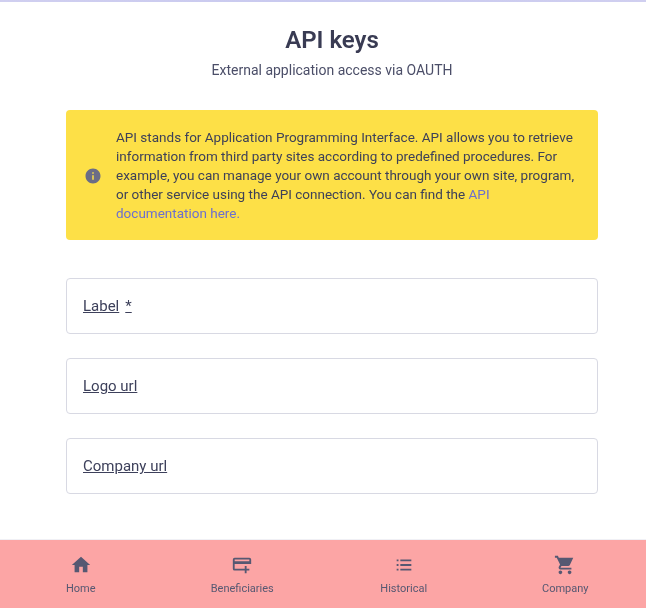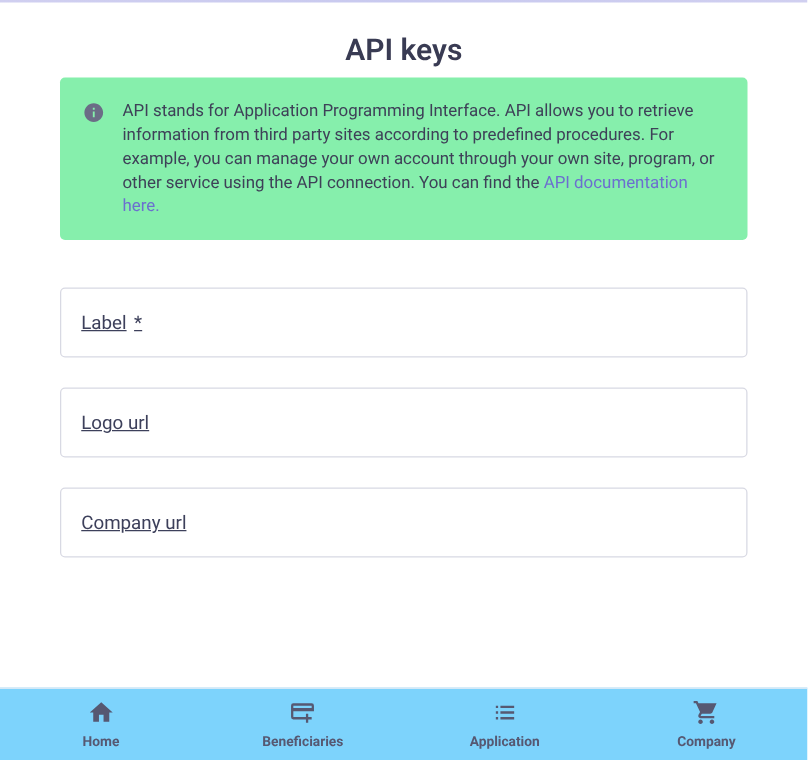--- a/index.html
+++ b/index.html
@@ -11,42 +11,43 @@
       color: #3a3d56;
       overflow: hidden;
       position: relative;
     }
     .top-gradient {
       height: 2px;
       width: 100%;
       background: linear-gradient(to right, #d0cff0, #c8c9ef, #d0cff0);
     }
     .page {
-      padding: 24px 48px 0 48px;
+      padding: 24px 48px 0 66px;
     }
     .page-title {
       text-align: center;
       font-size: 24px;
       font-weight: 600;
       color: #393b53;
       margin-bottom: 8px;
     }
     .page-subtitle {
       text-align: center;
       font-size: 14px;
       color: #4b4e68;
       margin-bottom: 32px;
     }
     .info-box {
-      background: #86efac;
+      background: #fde047;
       border-radius: 4px;
       padding: 18px 20px 18px 18px;
       display: flex;
       gap: 14px;
       margin-bottom: 38px;
+      align-items: center;
     }
     .info-icon {
       flex-shrink: 0;
       width: 18px;
       height: 18px;
       margin-top: 1px;
     }
     .info-icon svg { display: block; }
     .info-text {
       font-size: 13.5px;
@@ -74,27 +75,26 @@
       color: #3d405b;
     }
     .required {
       color: #3d405b;
     }
     .bottom-nav {
       position: absolute;
       bottom: 0;
       left: 0;
       right: 0;
-      height: 58px;
-      background: #7dd3fc;
+      height: 69px;
+      background: #fca5a5;
       display: flex;
       justify-content: space-around;
       align-items: center;
       border-top: 1px solid #f0f0f5;
-      font-weight: bold;
     }
     .nav-item {
       display: flex;
       flex-direction: column;
       align-items: center;
       gap: 2px;
       cursor: pointer;
       color: #6b6d84;
       flex: 1;
     }
@@ -109,20 +109,21 @@
     }
   </style>
 </head>
 <body>
 
 <div class="top-gradient"></div>
 
 <div class="page">
 
   <h1 class="page-title">API keys</h1>
+  <div class="page-subtitle">External application access via OAUTH</div>
 
   <div class="info-box">
     <span class="info-icon">
       <svg viewBox="0 0 24 24" width="18" height="18" fill="#6b6d86">
         <path d="M12 2C6.48 2 2 6.48 2 12s4.48 10 10 10 10-4.48 10-10S17.52 2 12 2zm1 15h-2v-6h2v6zm0-8h-2V7h2v2z"></path>
       </svg>
     </span>
     <div class="info-text">
       <span>API stands for Application Programming Interface. API allows you to retrieve information from third party sites according to predefined procedures. For example, you can manage your own account through your own site, program, or other service using the API connection. You can find the </span><a href="#">API documentation here.</a>
     </div>
@@ -160,21 +161,21 @@
         </svg>
     </span>
     <span class="nav-label">Beneficiaries</span>
   </div>
   <div class="nav-item">
     <span>
       <svg viewBox="0 0 24 24">
           <path d="M4 6h2v2H4V6zm4 0h12v2H8V6zm-4 5h2v2H4v-2zm4 0h12v2H8v-2zm-4 5h2v2H4v-2zm4 0h12v2H8v-2z"></path>
         </svg>
     </span>
-    <span class="nav-label">Application</span>
+    <span class="nav-label">Historical</span>
   </div>
   <div class="nav-item">
     <span>
       <svg viewBox="0 0 24 24">
           <path d="M7 18c-1.1 0-1.99.9-1.99 2S5.9 22 7 22s2-.9 2-2-.9-2-2-2zm10 0c-1.1 0-1.99.9-1.99 2S15.9 22 17 22s2-.9 2-2-.9-2-2-2zM7.17 14.75l.03-.12L8.1 13h7.45c.75 0 1.41-.41 1.75-1.03L21 4H5.21l-.94-2H1v2h2l3.6 7.59-1.35 2.44C4.52 15.37 5.48 17 7 17h12v-2H7.42c-.14 0-.25-.11-.25-.25z"></path>
         </svg>
     </span>
     <span class="nav-label">Company</span>
   </div>
 </div>

